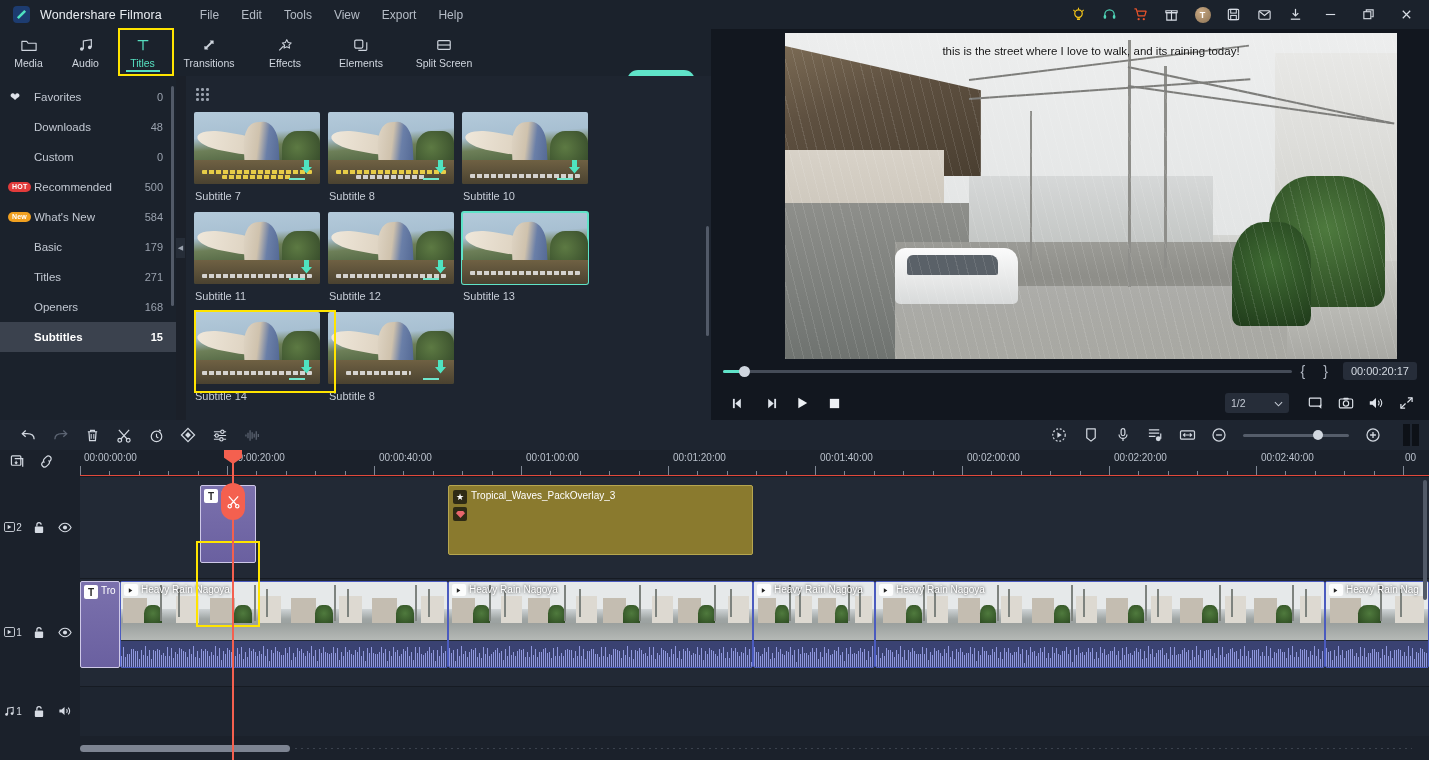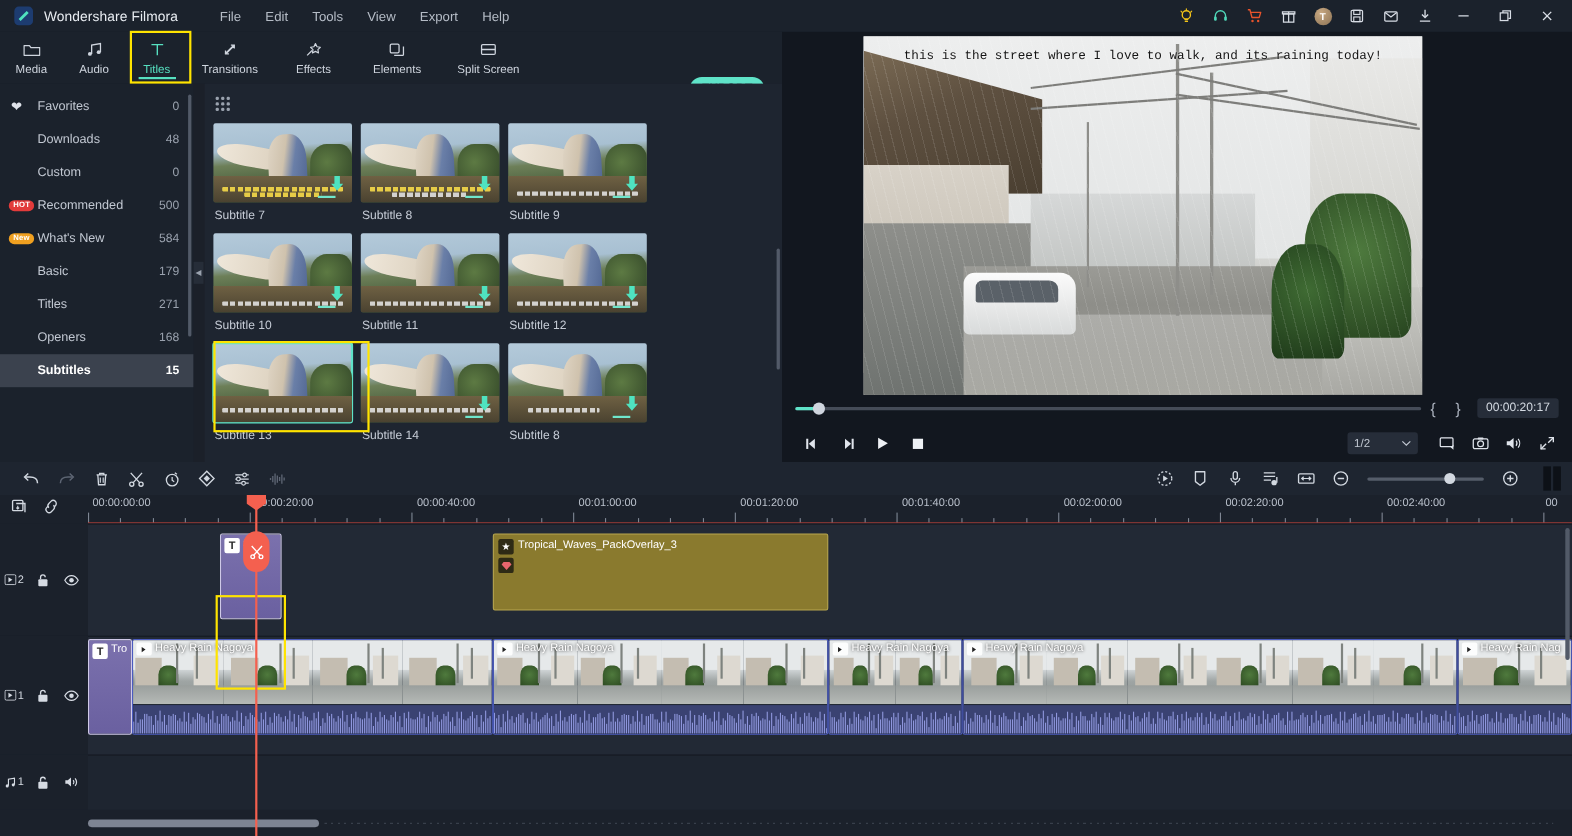--- a/index.html
+++ b/index.html
@@ -192,24 +192,23 @@
     position:absolute; right:2px; top:150px; width:3px; height:110px;
     background:#525a68; border-radius:2px;
   }
 
   
   .preview-wrap {
     position:absolute; left:711px; top:29px; width:718px; height:391px;
     background:#12171f;
   }
   .video {
-    position:absolute; left:74px; top:4px; width:508px; height:326px;
+    position:absolute; left:74px; top:4px; width:612px; height:326px;
     overflow:hidden;
     background:linear-gradient(180deg,#e8eaea 0%,#e2e4e4 52%,#c9c9c4 70%,#a9a9a4 100%);
-    font-family:Liberation Mono, monospace;
   }
   .v-sky { position:absolute; left:0; top:0; width:100%; height:62%; background:linear-gradient(180deg,#edeeee,#e3e5e5); }
   .v-roofL {
     position:absolute; left:0; top:4%; width:32%; height:40%;
     background:linear-gradient(160deg,#7a6a54 0%,#5e5040 40%,#4a3f31 100%);
     clip-path:polygon(0 0,100% 34%,100% 100%,0 100%);
   }
   .v-houseL {
     position:absolute; left:0; top:36%; width:26%; height:58%;
     background:linear-gradient(180deg,#d8d2c8,#b8b2a6);
@@ -713,36 +712,20 @@
           <div class="sub-line yellow"></div>
             <div class="sub-line two"></div>
             <div class="underline"></div>
           <span class="dl-arrow">
             <svg width="13" height="16" viewBox="0 0 13 16">
                 <path d="M4 1h5v7h3l-5.5 6.5L1 8h3z" fill="#4fe3c0"></path>
               </svg>
           </span>
         </div>
         <div class="tname">Subtitle 8</div>
-      </div>
-      <div class="tcell">
-        <div class="timg">
-          <div class="arm"></div>
-            <div class="person"></div>
-            <div class="bush"></div>
-            <div class="ground"></div>
-          <div class="sub-line" style="bottom:9%"></div>
-            <div class="underline"></div>
-          <span class="dl-arrow">
-            <svg width="13" height="16" viewBox="0 0 13 16">
-                <path d="M4 1h5v7h3l-5.5 6.5L1 8h3z" fill="#4fe3c0"></path>
-              </svg>
-          </span>
-        </div>
-        <div class="tname">Subtitle 9</div>
       </div>
 
       <div class="tcell">
         <div class="timg">
           <div class="arm"></div>
             <div class="person"></div>
             <div class="bush"></div>
             <div class="ground"></div>
           <div class="sub-line" style="bottom:8%"></div>
             <div class="underline"></div>

